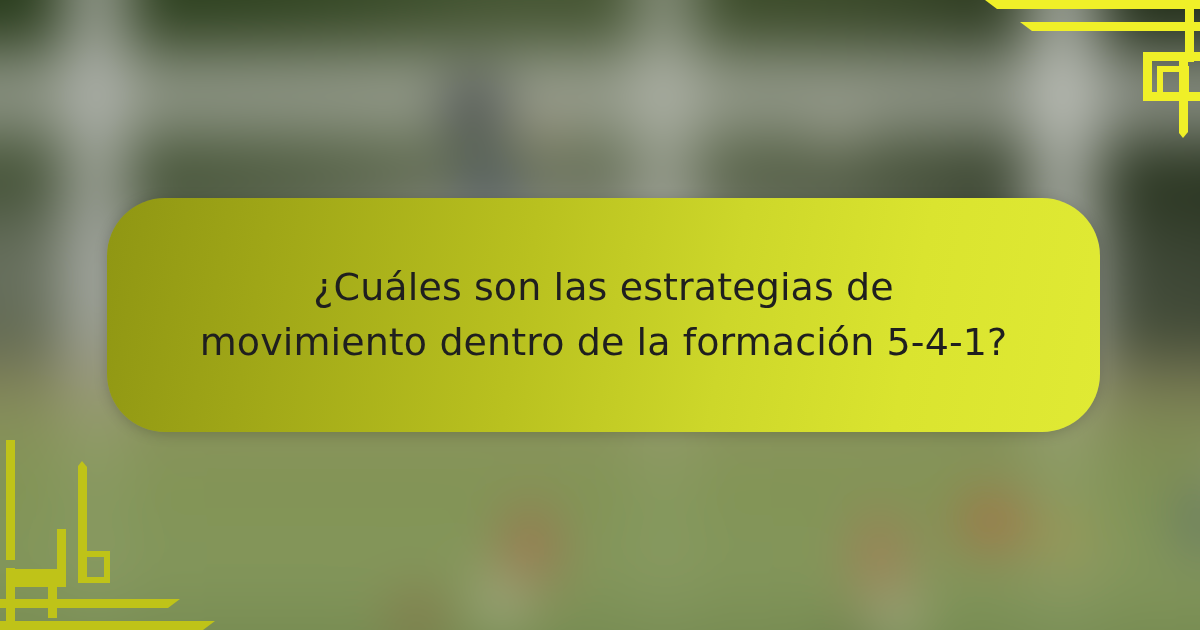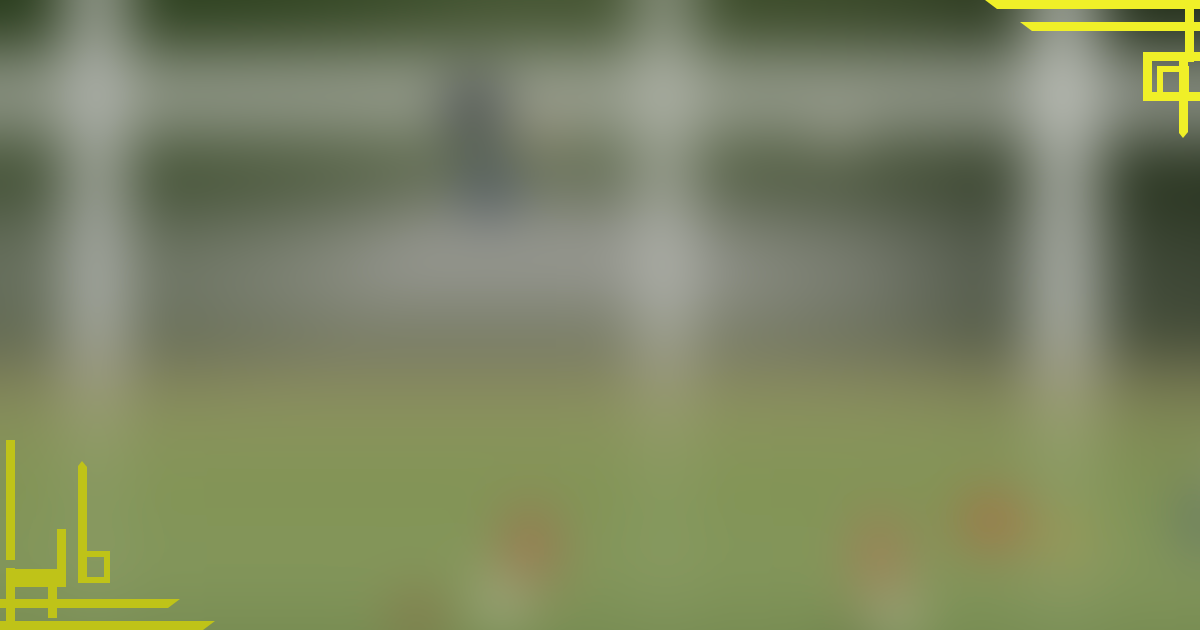--- a/index.html
+++ b/index.html
@@ -186,14 +186,17 @@
       <path d="M6 139 h51 v-40 h9 v49 h-60 z" fill="#bfc318"></path>
       <path d="M48 139 h9 v49 h-9 z" fill="#bfc318"></path>
       <path d="M6 148 h60 v9 h-60 z" fill="#bfc318"></path>
 
       <path d="M78 121 h32 v32 h-32 z M84 127 v20 h20 v-20 z" fill="#bfc318" fill-rule="evenodd"></path>
 
       <path d="M78 36 l4 -5 l5 6 v112 h-9 z" fill="#bfc318"></path>
     </svg>
   </div>
 
+  <div class="card">
+    <div class="card-text">¿Cuáles son las estrategias de movimiento dentro de la formación 5-4-1?</div>
+  </div>
 
 </div>
 
 </body></html>

